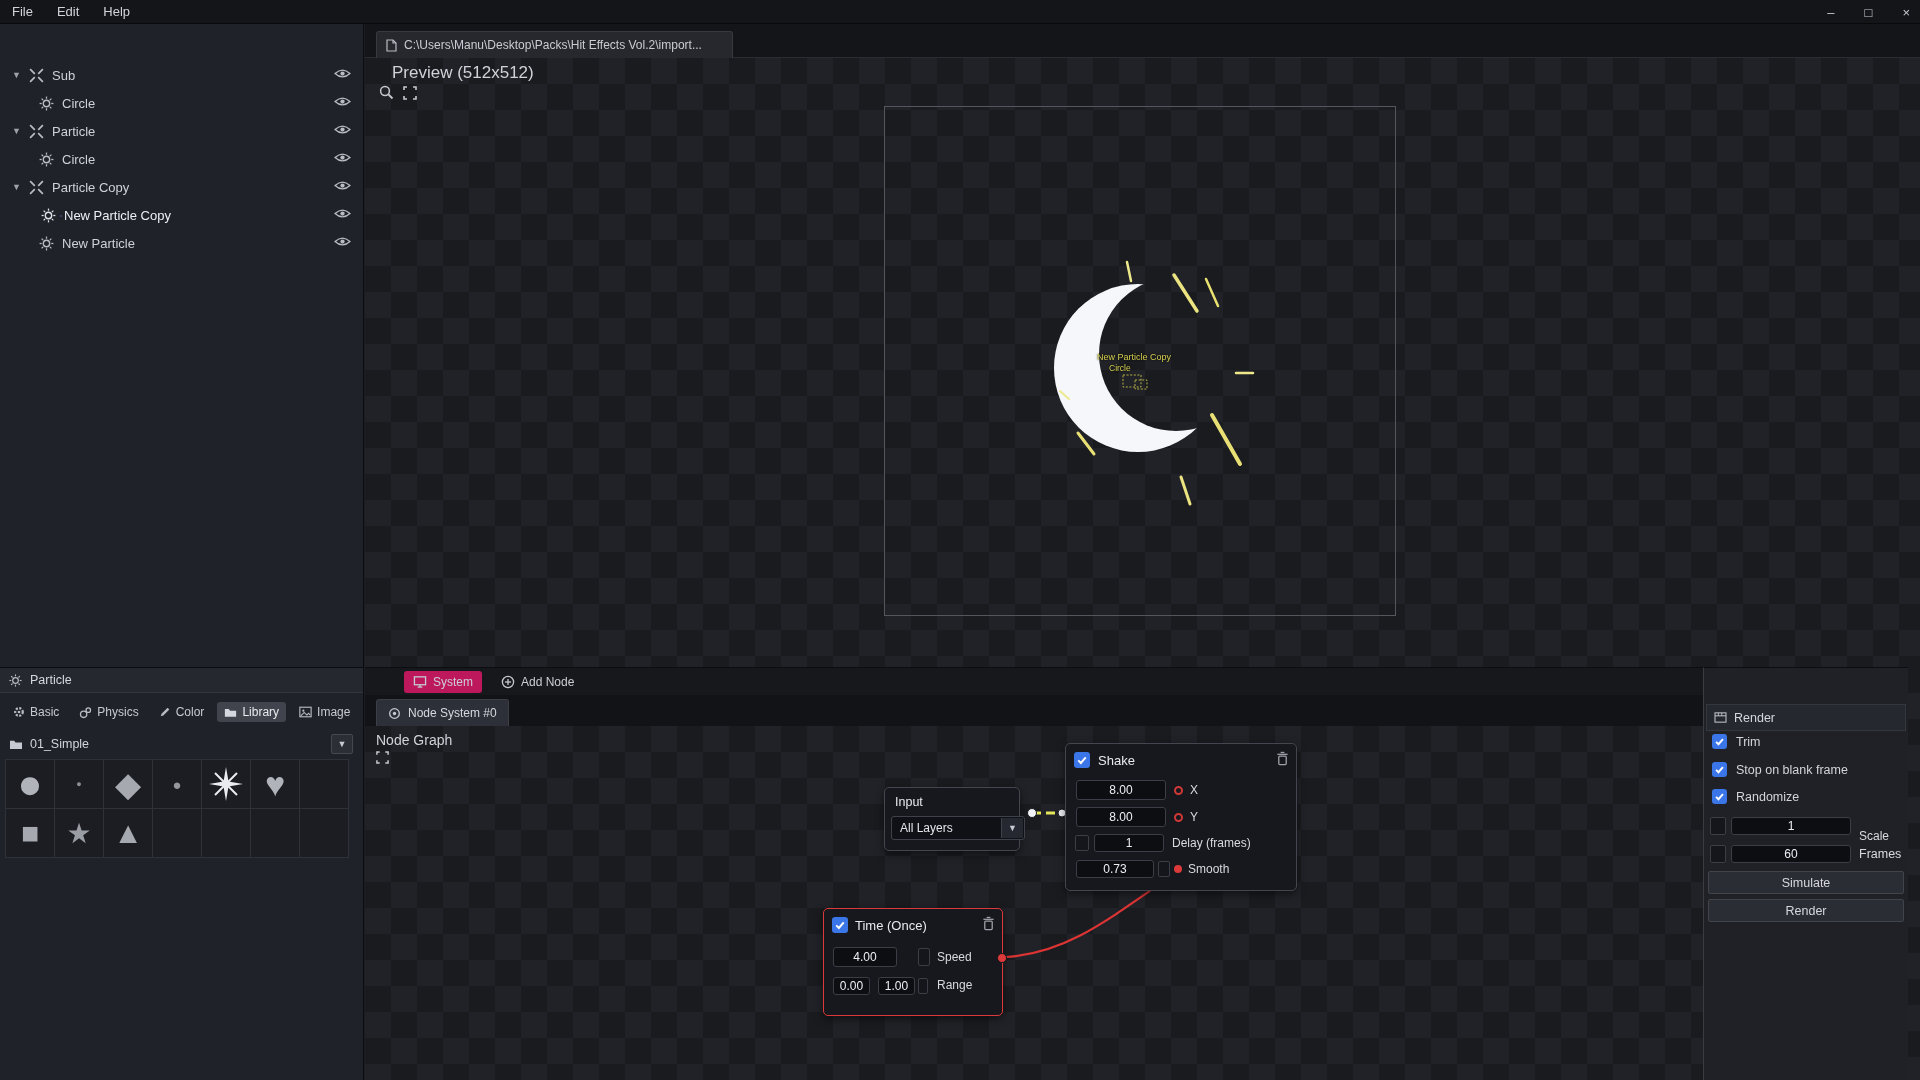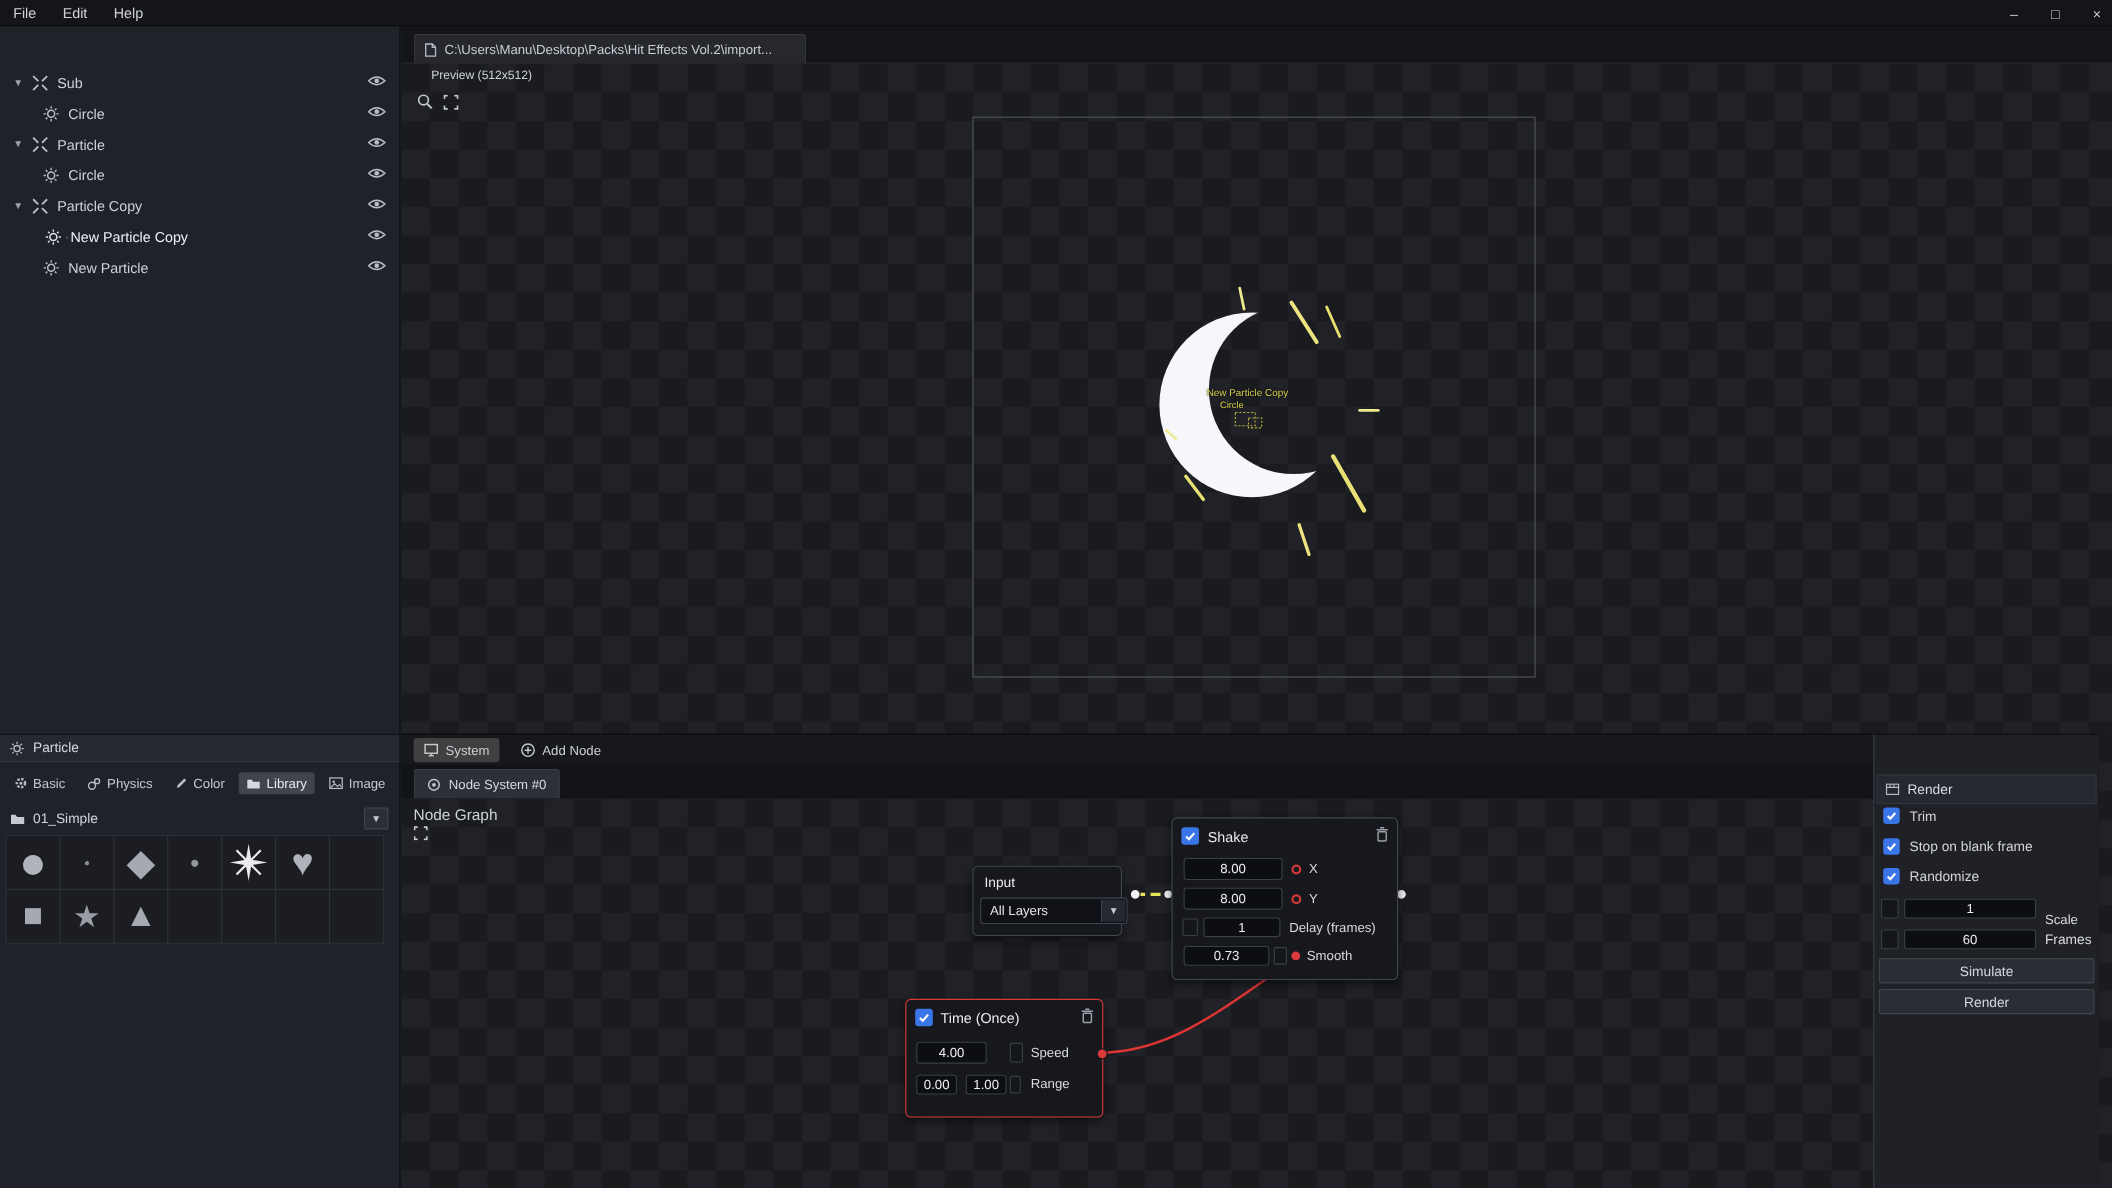--- a/index.html
+++ b/index.html
@@ -40,29 +40,29 @@
   .lib-dd { position:absolute; right:6px; top:2px; width:22px; height:20px; background:#2c2e35; border:1px solid #46484f; border-radius:2px;
     display:flex; align-items:center; justify-content:center; font-size:9px; color:#c6c9d1; }
   .shape-grid { position:absolute; left:6px; top:736px; width:352px; display:flex; flex-wrap:wrap; }
   .cell { width:50px; height:50px; border:1px solid #2f3138; margin:-1px 0 0 -1px; background:#1b1d22;
     display:flex; align-items:center; justify-content:center; color:#aaadb4; }
   
   .tabbar { left:365px; top:24px; width:1555px; height:34px; background:#141519; border-bottom:1px solid #2a2c31; }
   .file-tab { position:absolute; left:11px; top:7px; width:357px; height:27px; background:#26282e; border:1px solid #383a41; border-bottom:none;
     border-radius:3px 3px 0 0; display:flex; align-items:center; gap:7px; padding:0 9px; font-size:12px; color:#c9ccd2; white-space:nowrap; overflow:hidden; }
   .preview-area { left:365px; top:58px; width:1555px; height:609px; }
-  .preview-label { position:absolute; left:27px; top:5px; font-size:11px; color:#cfd2d8; }
+  .preview-label { position:absolute; left:27px; top:5px; font-size:17px; color:#cfd2d8; }
   .preview-tools { position:absolute; left:14px; top:27px; display:flex; gap:9px; align-items:center; }
   .preview-box { position:absolute; left:519px; top:48px; width:512px; height:510px; border:1px solid #54565e; }
   .ov-label { position:absolute; font-size:9px; color:#d6cf4e; white-space:nowrap; text-shadow:0 0 2px #000; }
   
   .node-tabs { left:365px; top:667px; width:1338px; height:28px; background:#17181c; border-top:1px solid #0c0d10;
     display:flex; align-items:center; gap:10px; padding-left:11px; }
   .ntab { display:flex; align-items:center; gap:6px; font-size:12px; color:#ccced6; padding:4px 9px; border-radius:3px; }
-  .ntab.first { background:#404040; }
+  .ntab.first { background:#be185d;margin-left:28px; }
   .node-sys-row { left:365px; top:695px; width:1338px; height:31px; background:#121317; }
   .sys-tab { position:absolute; left:11px; top:4px; height:27px; background:#2e3039; border:1px solid #3c3e46; border-bottom:none;
     border-radius:3px 3px 0 0; display:flex; align-items:center; gap:7px; padding:0 11px; font-size:12px; color:#d6d8de; }
   .node-graph { left:365px; top:726px; width:1338px; height:354px; }
   .ng-label { position:absolute; left:11px; top:6px; font-size:14px; color:#cfd2d8; }
   .node { position:absolute; background:#17181d; border:1px solid #43464e; border-radius:5px; box-shadow:0 3px 8px rgba(0,0,0,.5); }
   .node .title { position:absolute; font-size:13px; color:#e8eaee; }
   .field { position:absolute; background:#0d0e12; border:1px solid #3b3e46; border-radius:3px; color:#edeff4; font-size:12px;
     display:flex; align-items:center; justify-content:center; }
   .minibox { position:absolute; background:#15161b; border:1px solid #3b3e46; border-radius:2px; }
@@ -422,21 +422,21 @@
   <div class="node" style="left:519px; top:61px; width:136px; height:64px;">
     <span class="title" style="left:10px; top:7px; font-size:12.5px;">Input</span>
     <div class="dd" style="left:6px; top:28px; width:134px; height:24px;">
       <span>All Layers</span>
       <div class="dd-arrow">
           <span>▼</span>
         </div>
     </div>
   </div>
 
-  <div class="node" style="left:700px; top:17px; width:206px; height:148px;padding-left:20px;">
+  <div class="node" style="left:700px; top:17px; width:232px; height:148px;padding-left:20px;">
     <div class="checkbox" style="left:8px; top:8px;">
       <svg width="12" height="12" viewBox="0 0 16 16">
           <polyline points="3,8.5 6.5,12 13,4.5" fill="none" stroke="#ffffff" stroke-width="2.6"></polyline>
         </svg>
     </div>
     <span class="title" style="left:32px; top:9px;">Shake</span>
     <svg style="position:absolute; right:7px; top:7px;" width="13" height="15" viewBox="0 0 14 16">
         <line x1="1.5" y1="3.5" x2="12.5" y2="3.5" stroke="#9da0a8" stroke-width="1.4"></line>
         <line x1="5" y1="1.5" x2="9" y2="1.5" stroke="#9da0a8" stroke-width="1.4"></line>
         <rect x="3" y="5.5" width="8" height="9" rx="1" fill="none" stroke="#9da0a8" stroke-width="1.4"></rect>

